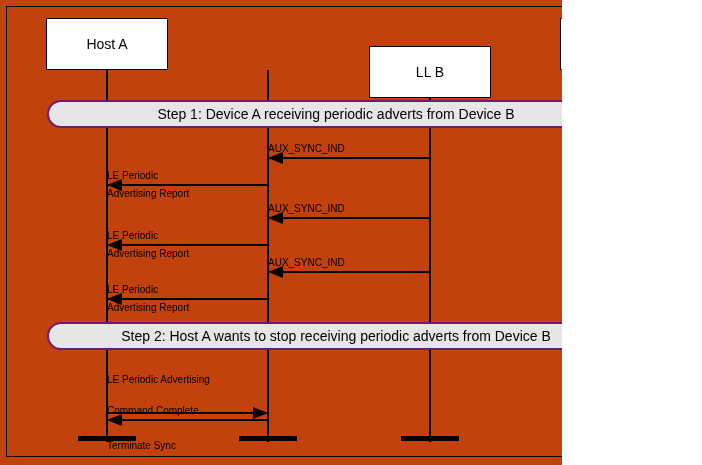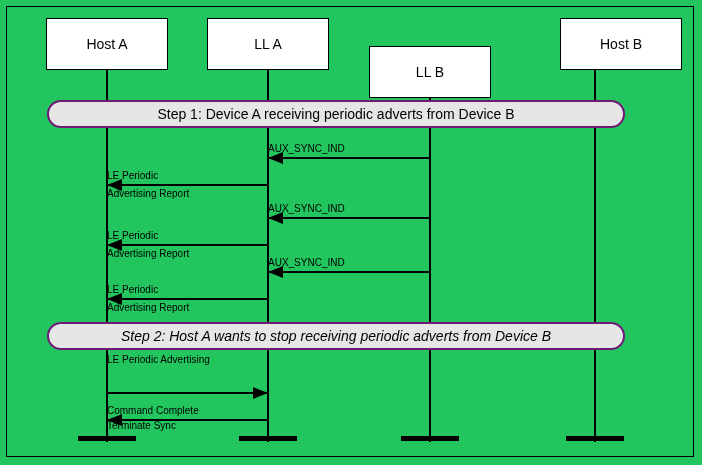--- a/index.html
+++ b/index.html
@@ -1,17 +1,17 @@
 <!DOCTYPE html>
 <html><head>
 <meta charset="utf-8">
 <style>
   html, body { margin: 0; padding: 0; background: #ffffff; }
   body { width: 702px; height: 465px; font-family: "Liberation Sans", sans-serif; color: #000; }
-  .canvas { position: relative; width: 702px; height: 465px; background: #22c55e; overflow: hidden; }
+  .canvas { position: relative; width: 562px; height: 465px; background: #c2410c; overflow: hidden; }
   .frame { position: absolute; left: 6px; top: 6px; width: 688px; height: 451px; border: 1px solid #000; box-sizing: border-box; }
 
   .lifeline-box {
     position: absolute; top: 18px; width: 122px; height: 52px;
     border: 1.5px solid #000; background: #fff; box-sizing: border-box;
     display: flex; align-items: center; justify-content: center;
     font-size: 14px;
   }
   .lifeline { position: absolute; top: 70px; width: 2px; height: 372px; background: #000; }
   .endbar { position: absolute; top: 436px; width: 58px; height: 5px; background: #000; }
@@ -37,34 +37,31 @@
   <div class="frame"></div>
 
   <div class="lifeline" style="left:106px;"></div>
   <div class="lifeline" style="left:267px;"></div>
   <div class="lifeline" style="left:429px;"></div>
   <div class="lifeline" style="left:594px;"></div>
 
   <div class="lifeline-box" style="left:46px;">
     <span>Host A</span>
   </div>
-  <div class="lifeline-box" style="left:207px;">
-    <span>LL A</span>
-  </div>
   <div class="lifeline-box" style="left:369px;margin-top:28px;">
     <span>LL B</span>
   </div>
   <div class="lifeline-box" style="left:560px;">
     <span>Host B</span>
   </div>
 
   <div class="banner" style="top:100px;">
     <span>Step 1: Device A receiving periodic adverts from Device B</span>
   </div>
-  <div class="banner" style="top:322px;font-style:italic;">
+  <div class="banner" style="top:322px;">
     <span>Step 2: Host A wants to stop receiving periodic adverts from Device B</span>
   </div>
 
   <div class="msg" style="left:268px; top:143px; width:162px;">
     <div class="msg-label">AUX_SYNC_IND</div>
     <div class="msg-line">
         <span class="arrow left"></span>
       </div>
     <div class="msg-label"></div>
   </div>
@@ -102,21 +99,21 @@
   </div>
 
   <div class="msg" style="left:107px; top:284px; width:161px;">
     <div class="msg-label">LE Periodic</div>
     <div class="msg-line">
         <span class="arrow left"></span>
       </div>
     <div class="msg-label">Advertising Report</div>
   </div>
 
-  <div class="msg" style="left:107px; top:354px; width:161px;gap:24px;">
+  <div class="msg" style="left:107px; top:374px; width:161px;gap:24px;">
     <div class="msg-label">LE Periodic Advertising</div>
     <div class="msg-line">
         <span class="arrow right"></span>
       </div>
     <div class="msg-label">Terminate Sync</div>
   </div>
 
   <div class="msg" style="left:107px; top:405px; width:161px;">
     <div class="msg-label">Command Complete</div>
     <div class="msg-line">

